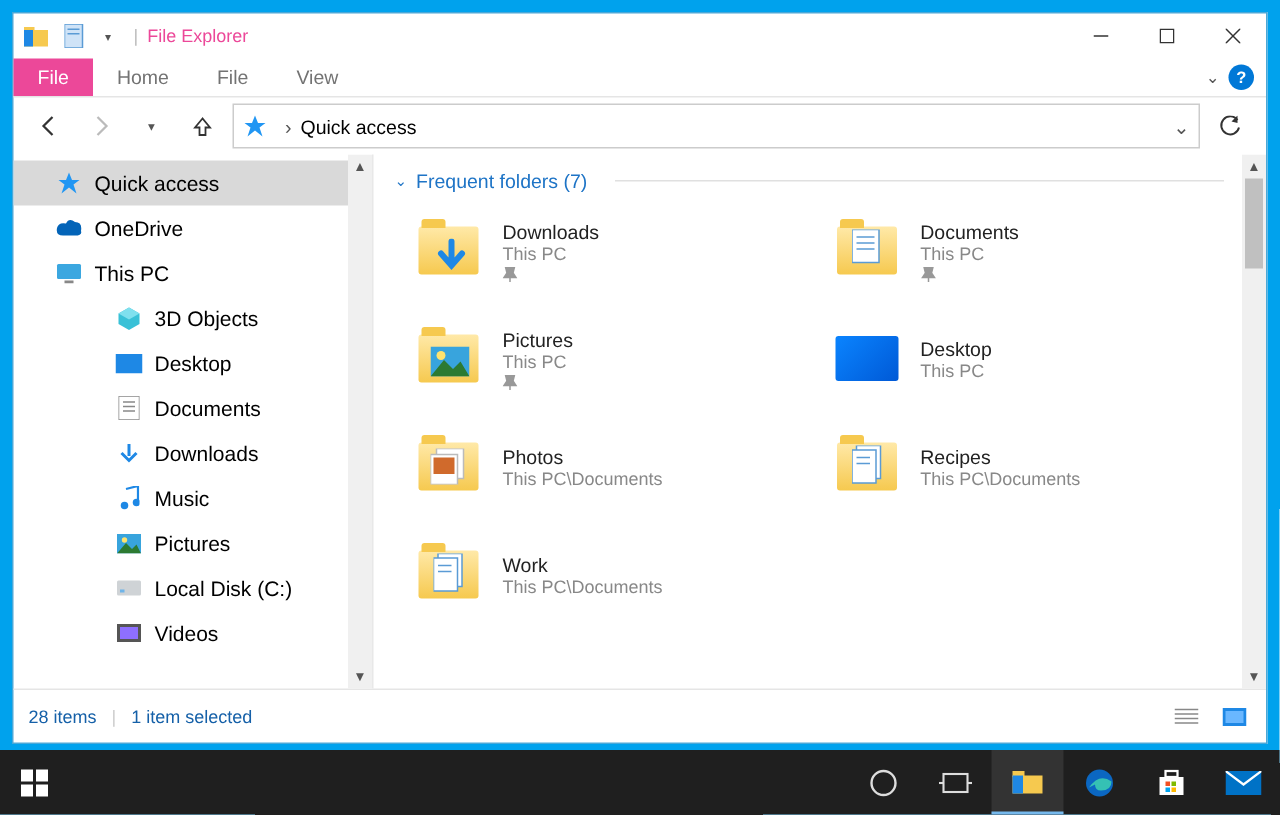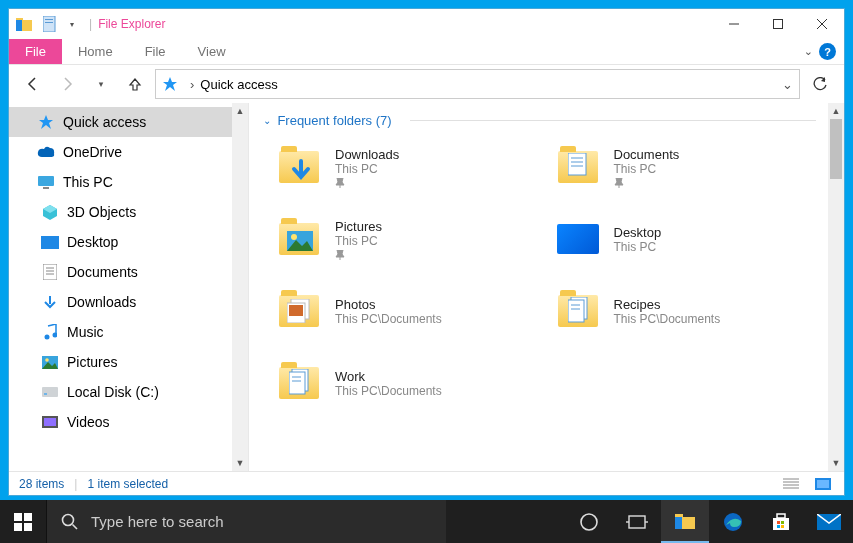--- a/index.html
+++ b/index.html
@@ -27,37 +27,37 @@
 .refresh { width:28px; height:28px; display:flex; align-items:center; justify-content:center; border-left:none; }
 .searchbox { flex: 1; height: 30px; border: 1px solid #ccc; display:flex; align-items:center; padding:0 8px; font-size:13px; color:#888; margin-left:10px; }
 .searchbox .mag { margin-right:10px; color:#555; }
 .body { flex:1; display:flex; min-height:0; }
 .sidebar { width: 240px; border-right: 1px solid #e8e8e8; position:relative; overflow:hidden; font-size:14px; }
 .sidebar .scrollbar { position:absolute; right:0; top:0; width:16px; height:100%; background:#f0f0f0; display:flex; flex-direction:column; align-items:center; }
 .sidebar .scrollbar .arrow { height:16px; font-size:9px; color:#555; display:flex; align-items:center; justify-content:center; width:100%; }
 .sidebar-items { padding-top:4px; }
 .sb-item { display:flex; align-items:center; height:30px; padding-left:28px; gap:8px; }
 .sb-item.selected { background:#d9d9d9; }
-.sb-item.child { padding-left:32px; }
+.sb-item.child { padding-left:68px; }
 .sb-item .icn { width:18px; height:18px; display:flex; align-items:center; justify-content:center; }
 .main { flex:1; position:relative; overflow:hidden; }
 .main .scrollbar { position:absolute; right:0; top:0; width:16px; height:100%; background:#f0f0f0; display:flex; flex-direction:column; align-items:center; }
 .main .scrollbar .arrow { height:16px; font-size:9px; color:#555; display:flex; align-items:center; justify-content:center; width:100%; }
 .main .scrollbar .thumb { width:12px; background:#c0c0c0; height:60px; margin-top:0; }
 .section-header { display:flex; align-items:center; gap:6px; padding: 10px 0 6px 14px; color:#1e74c6; font-size:13px; }
 .section-header .chev { font-size:10px; }
 .section-line { height:1px; background:#e0e0e0; flex:1; margin-left:12px; margin-right:28px; }
 .folders { display:grid; grid-template-columns: 1fr 1fr; padding: 4px 20px 0 28px; column-gap:10px; row-gap:14px; }
 .folder { display:flex; align-items:center; gap:14px; height:58px; }
 .folder .thumb { width:44px; height:44px; display:flex; align-items:center; justify-content:center; position:relative; }
 .folder .meta { display:flex; flex-direction:column; }
 .folder .fname { font-size:13px; color:#222; }
 .folder .floc { font-size:12px; color:#888; }
 .folder .pin { font-size:11px; color:#999; margin-top:2px; }
-.statusbar { height:24px; border-top:1px solid #e5e5e5; display:flex; align-items:center; font-size:12px; padding:0 10px; color:#1560a8; gap:10px; }
+.statusbar { height:36px; border-top:1px solid #e5e5e5; display:flex; align-items:center; font-size:12px; padding:0 10px; color:#1560a8; gap:10px; }
 .statusbar .sep { color:#ccc; }
 .statusbar .spacer { flex:1; }
 .view-btn { width:22px; height:18px; display:flex; align-items:center; justify-content:center; }
 .icon-folder { width:40px; height:32px; background:linear-gradient(#ffe9a8,#f6c94f); border-radius:2px; position:relative; }
 .icon-folder::before { content:""; position:absolute; top:-5px; left:2px; width:16px; height:6px; background:#f6c94f; border-radius:2px 2px 0 0; }
 .icon-desktop { width:42px; height:30px; background:linear-gradient(135deg,#0a84ff,#0059d6); border-radius:2px; }
 .taskbar { position:absolute; left:0; bottom:0; width:853px; height:43px; background:#1f1f1f; display:flex; align-items:center; }
 .start { width:46px; height:43px; display:flex; align-items:center; justify-content:center; }
 .win-logo { display:grid; grid-template-columns:8px 8px; grid-template-rows:8px 8px; gap:2px; }
 .win-logo div { background:#fff; }
@@ -420,27 +420,20 @@
 
 <div class="taskbar">
   <div class="start">
     <div class="win-logo">
         <div></div>
         <div></div>
         <div></div>
         <div></div>
       </div>
   </div>
-  <div class="task-search">
-    <svg width="18" height="18">
-        <circle cx="7" cy="7" r="5.5" fill="none" stroke="#ddd" stroke-width="1.6"></circle>
-        <line x1="11.5" y1="11.5" x2="16" y2="16" stroke="#ddd" stroke-width="1.6"></line>
-      </svg>
-    <span>Type here to search</span>
-  </div>
   <div class="task-icons">
     <div class="task-icon">
         <svg width="20" height="20">
           <circle cx="10" cy="10" r="8" fill="none" stroke="#ddd" stroke-width="1.6"></circle>
         </svg>
       </div>
     <div class="task-icon">
         <svg width="22" height="16">
           <rect x="3" y="2" width="16" height="12" fill="none" stroke="#ddd" stroke-width="1.4"></rect>
           <line x1="0" y1="8" x2="3" y2="8" stroke="#ddd" stroke-width="1.4"></line>

